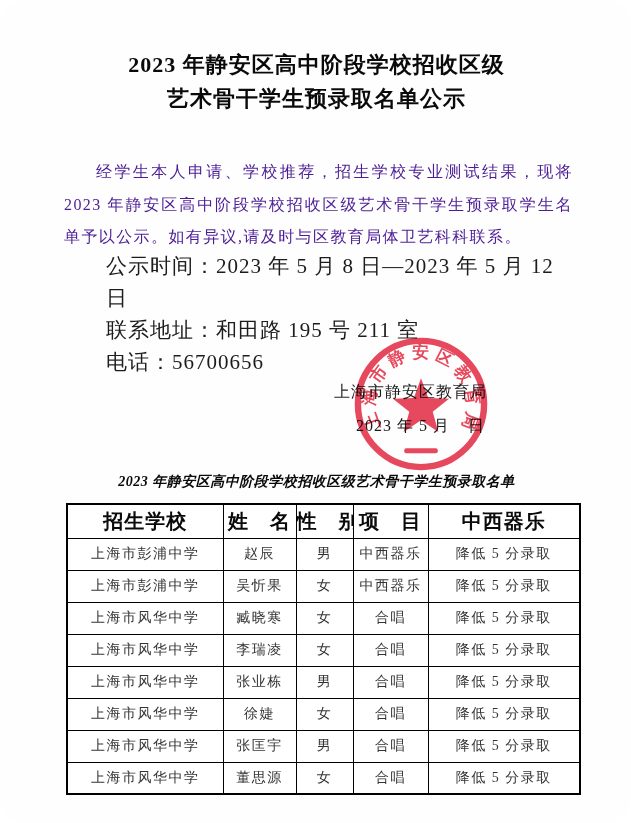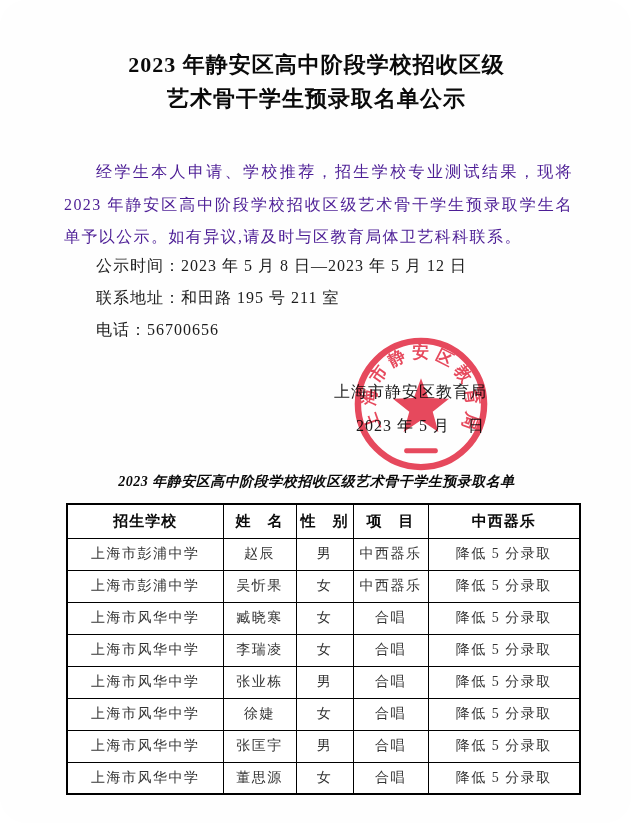--- a/index.html
+++ b/index.html
@@ -27,21 +27,21 @@
     top: 156px; left: 64px; width: 509px;
     font-size: 16px; line-height: 32.5px;
     letter-spacing: 1.4px;
     text-align: justify;
     text-indent: 2em;
     color: #4c1d95;
   }
   .details {
     position: absolute;
     top: 250px; left: 64px; width: 509px;
-    font-size: 16px; line-height: 32px;
+    font-size: 21px; line-height: 32px;
     letter-spacing: 1px;
     color: #1c1c1c;
   }
   .details .detail-line { padding-left: 2em; }
   .signature {
     position: absolute;
     top: 376px; left: 64px; width: 509px;
     font-size: 16px; letter-spacing: 1px;
     text-align: right;
     color: #1c1c1c;
@@ -77,21 +77,21 @@
   }
   table.roster th, table.roster td {
     border: 1px solid #000;
     text-align: center;
     vertical-align: middle;
     overflow: hidden;
     white-space: nowrap;
   }
   table.roster th {
     height: 34px;
-    font-size: 15px; font-weight: bold;
+    font-size: 20px; font-weight: bold;
     letter-spacing: 1px;
     color: #0a0a0a;
   }
   table.roster td {
     height: 32px;
     font-size: 14px; font-weight: normal;
     letter-spacing: 1.5px;
     color: #333;
     text-align: center;
   }

